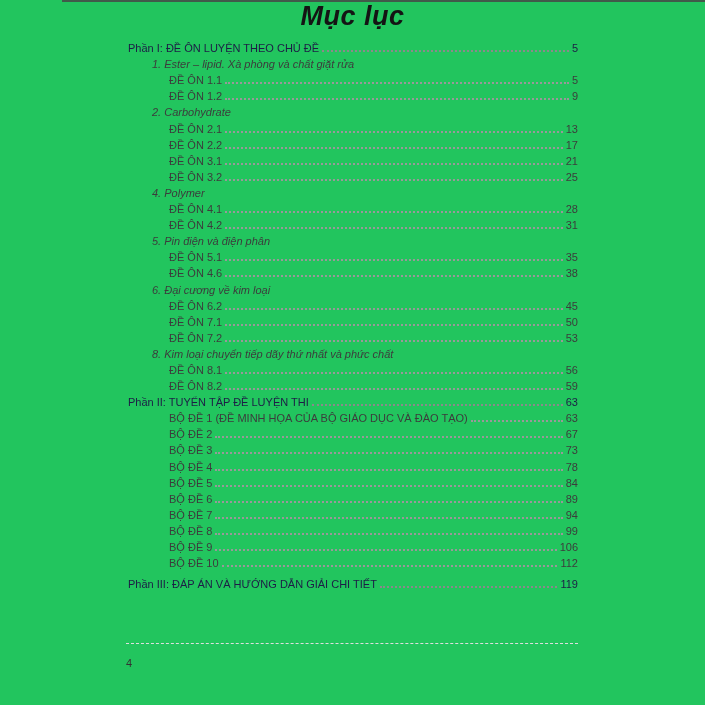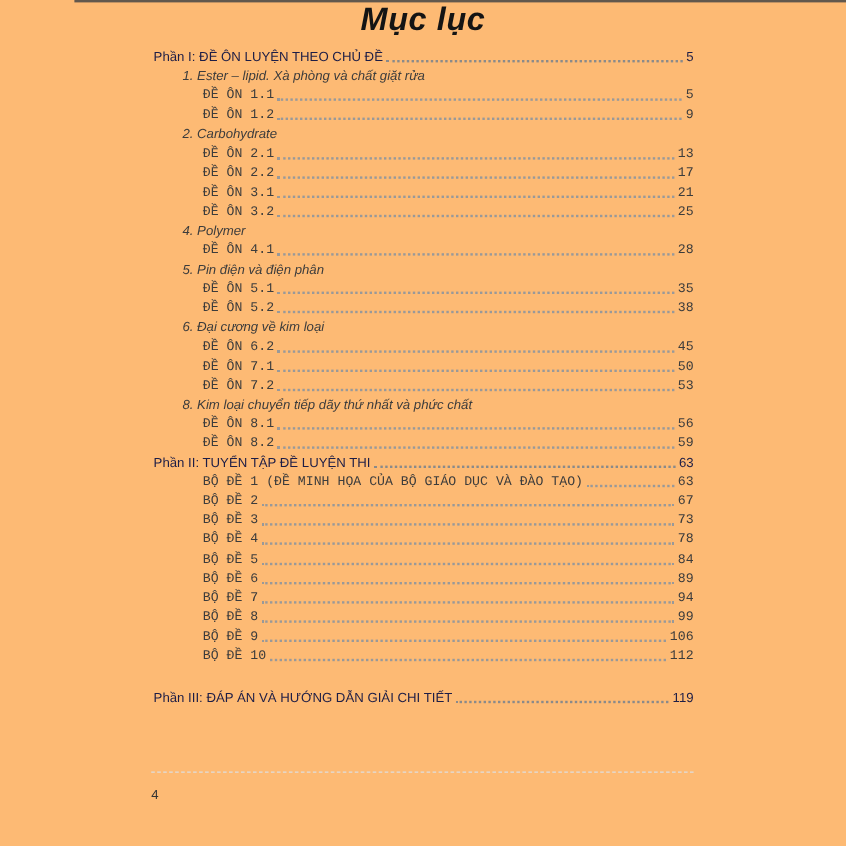--- a/index.html
+++ b/index.html
@@ -2,21 +2,21 @@
 <html><head>
 <meta charset="utf-8">
 <style>
   html, body { margin: 0; padding: 0; }
   body { background: #ffffff; }
 
   .page {
     position: relative;
     width: 705px;
     height: 705px;
-    background: #fdba74;
+    background: #22c55e;
     overflow: hidden;
     font-family: "Liberation Sans", sans-serif;
     color: #3a3a3a;
   }
 
   
   .scan-top-edge {
     position: absolute;
     top: 0;
     left: 62px;
@@ -74,24 +74,23 @@
 
   .row.topic {
     font-style: italic;
     color: #3c3c3c;
     padding-left: 24px;
   }
 
   .row.item {
     color: #3c3c3c;
     padding-left: 41px;
-    font-family: Liberation Mono, monospace;
-  }
-
-  .row.extra-space { margin-top: 19px; }
+  }
+
+  .row.extra-space { margin-top: 5px; }
 
   .scan-bottom-line {
     position: absolute;
     top: 643px;
     left: 126px;
     width: 452px;
     border-top: 1px dashed #dedede;
   }
 
   .footer-page-number {
@@ -153,30 +152,35 @@
         <span class="page-num">25</span>
       </div>
       <div class="row topic">
         <span class="label">4. Polymer</span>
       </div>
       <div class="row item">
         <span class="label">ĐỀ ÔN 4.1</span>
         <span class="dots"></span>
         <span class="page-num">28</span>
       </div>
+      <div class="row item">
+        <span class="label">ĐỀ ÔN 4.2</span>
+        <span class="dots"></span>
+        <span class="page-num">31</span>
+      </div>
       <div class="row topic">
         <span class="label">5. Pin điện và điện phân</span>
       </div>
       <div class="row item">
         <span class="label">ĐỀ ÔN 5.1</span>
         <span class="dots"></span>
         <span class="page-num">35</span>
       </div>
       <div class="row item">
-        <span class="label">ĐỀ ÔN 5.2</span>
+        <span class="label">ĐỀ ÔN 4.6</span>
         <span class="dots"></span>
         <span class="page-num">38</span>
       </div>
       <div class="row topic">
         <span class="label">6. Đại cương về kim loại</span>
       </div>
       <div class="row item">
         <span class="label">ĐỀ ÔN 6.2</span>
         <span class="dots"></span>
         <span class="page-num">45</span>

